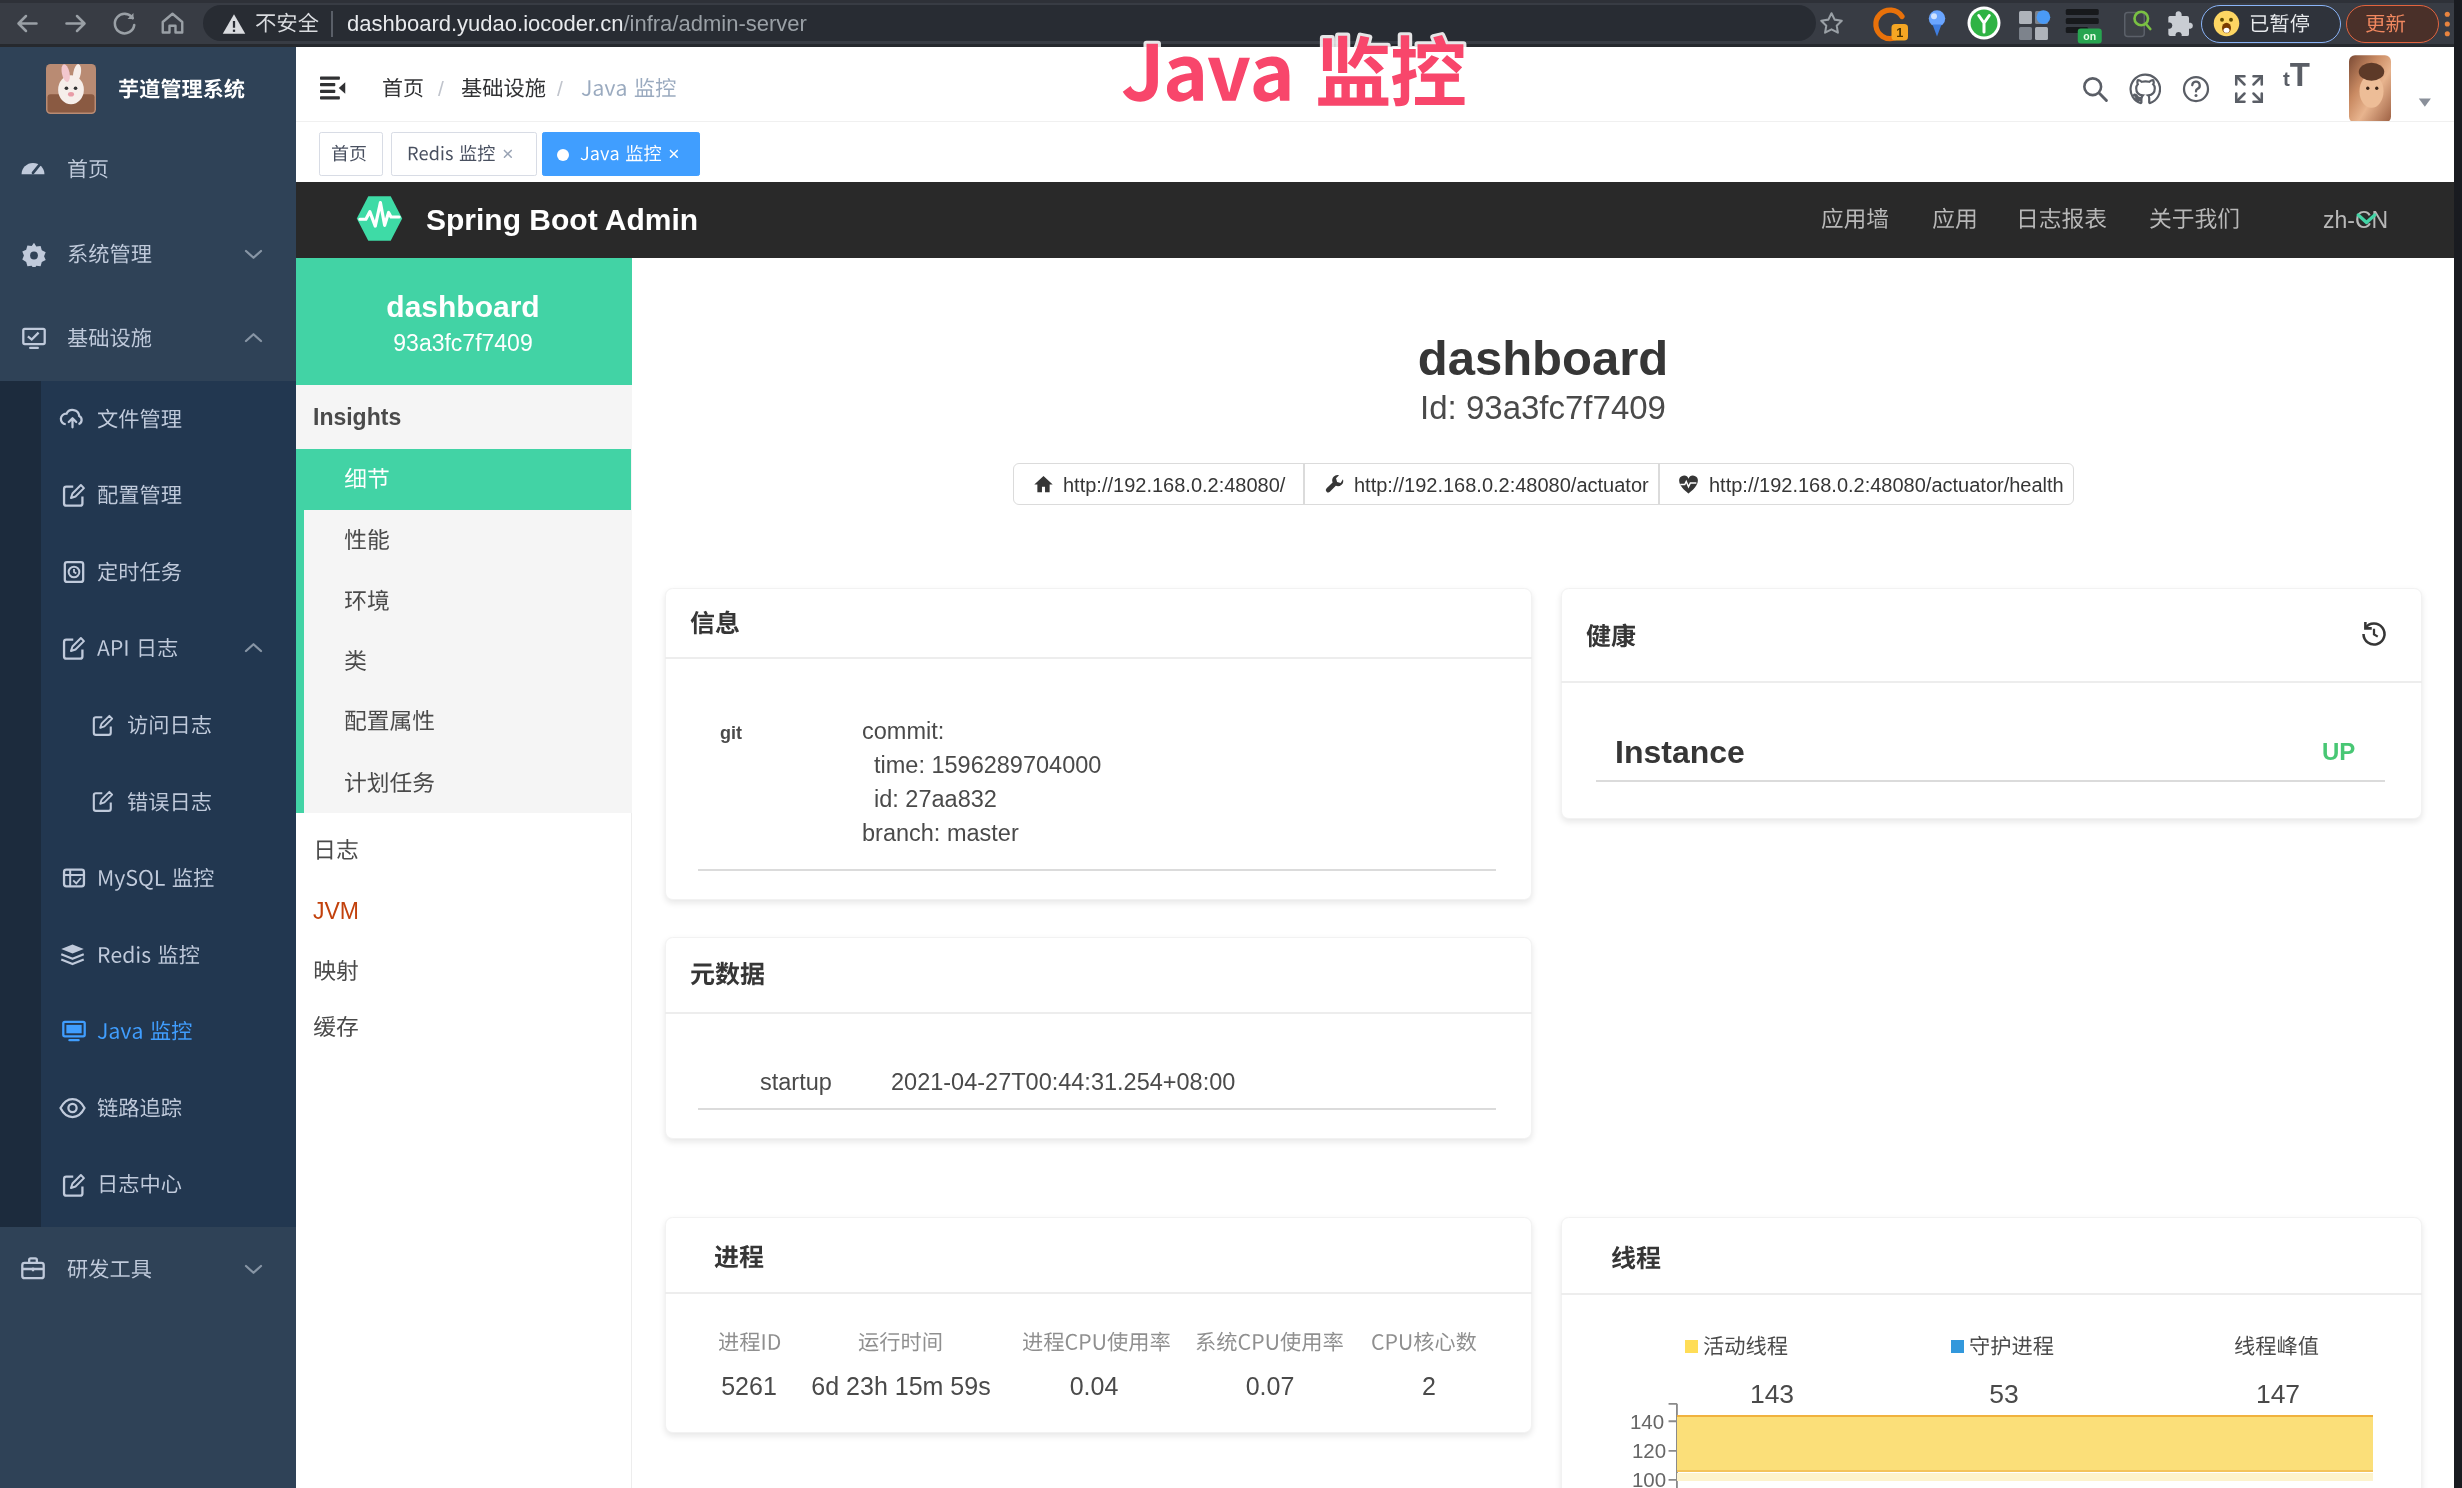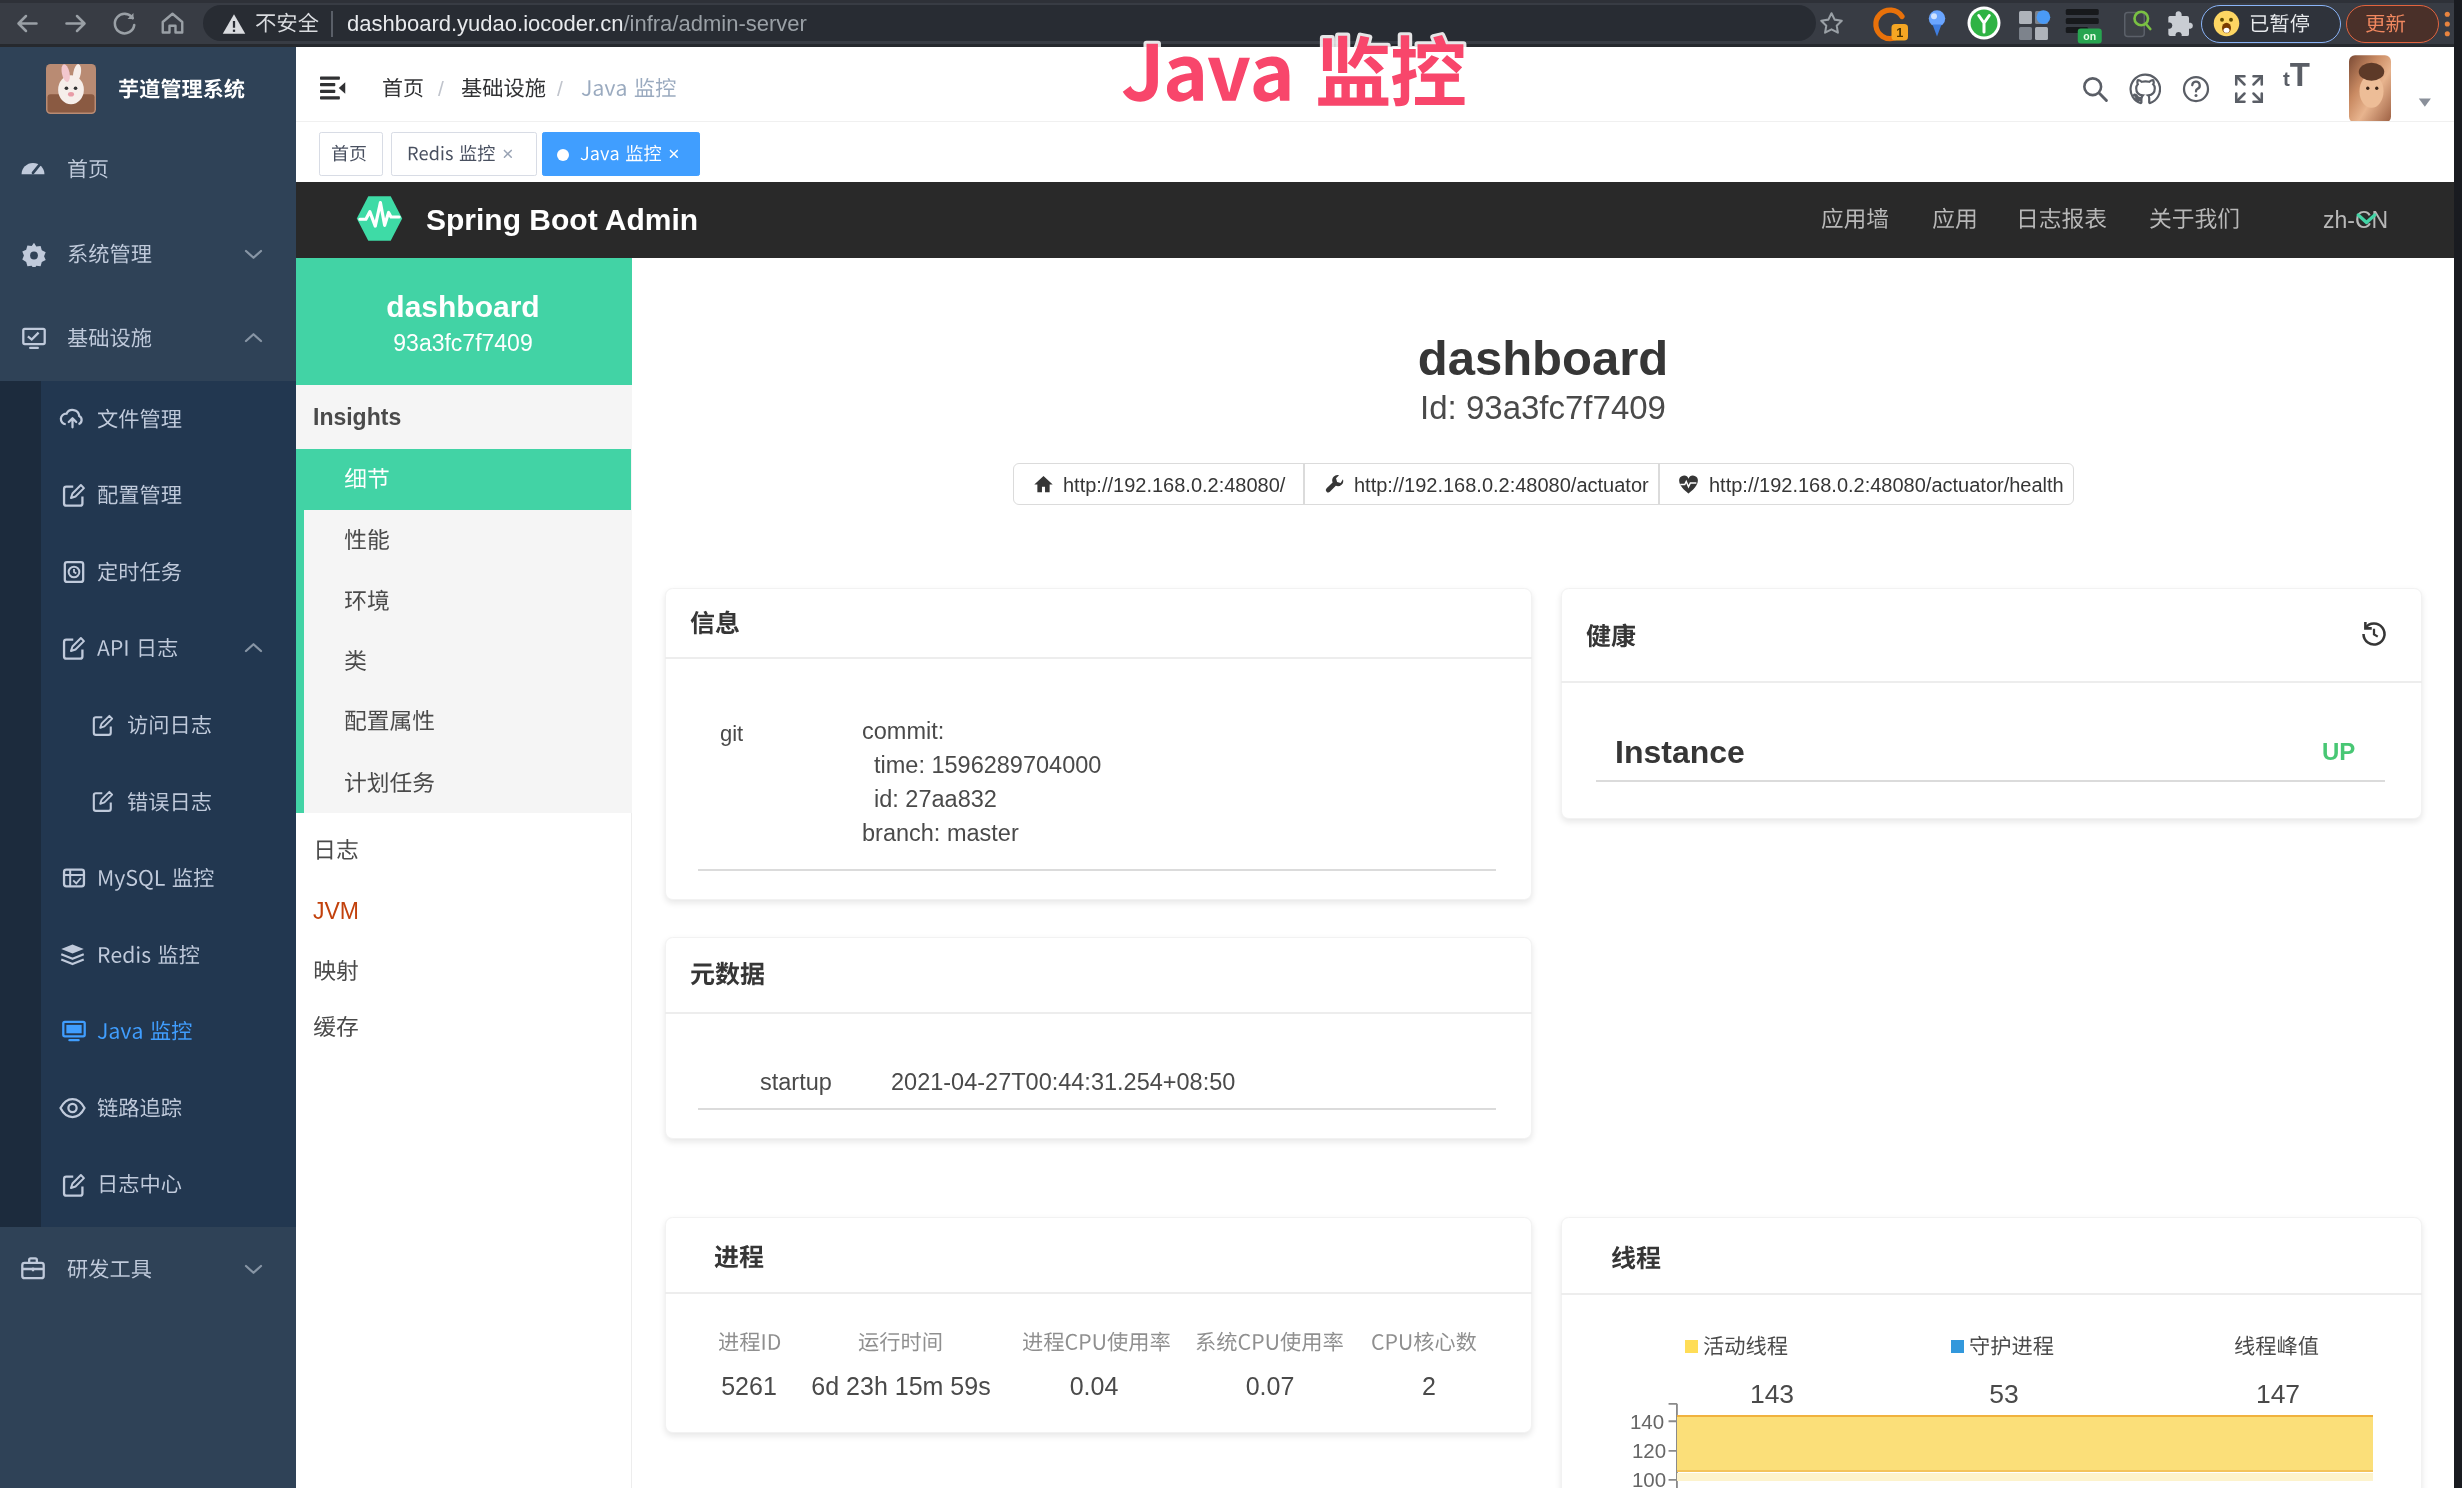--- a/index.html
+++ b/index.html
@@ -379,21 +379,21 @@
 <svg style="position:absolute;left:1677px;top:474px" width="23" height="21" viewBox="0 0 30 28">
     <path d="M15 26S2.5 17 2.5 9A6.5 6.5 0 0 1 15 6.2 6.5 6.5 0 0 1 27.5 9c0 8-12.5 17-12.5 17z" fill="#363636"></path>
     <path d="M4 14h6l2-4 3 7 2.5-5h8" stroke="#fff" stroke-width="2" fill="none"></path>
   </svg>
 <div style="position:absolute;font-family:'Liberation Sans',sans-serif;font-size:20px;font-weight:400;color:#363636;line-height:20px;white-space:pre;left:1709px;top:475px;">http://192.168.0.2:48080/actuator/health</div>
 <div style="position:absolute;left:665px;top:588px;width:867px;height:312px;background:#fff;border:0.8px solid #f2f2f2;border-radius:7.6px;box-shadow:0 3px 6px rgba(15,15,15,.10);"></div>
 <svg style="position:absolute;left:690px;top:610px;overflow:visible" width="50" height="26" viewBox="0 -29.0 66 34.0">
     <path d="M12.6 -17.9V-14.8H29.3V-17.9ZM12.6 -13.1V-10H29.3V-13.1ZM12.1 -8.2V2.9H15.5V1.9H26.2V2.8H29.7V-8.2ZM15.5 -1.3V-5H26.2V-1.3ZM17.8 -26.8C18.5 -25.6 19.3 -24.1 19.8 -22.9H10.3V-19.7H31.7V-22.9H21.6L23.6 -23.7C23.1 -24.9 22 -26.8 21.2 -28.1ZM7.8 -27.9C6.2 -23.2 3.6 -18.5 0.8 -15.5C1.4 -14.6 2.5 -12.5 2.8 -11.6C3.6 -12.5 4.4 -13.6 5.2 -14.7V3H8.8V-21C9.8 -22.9 10.6 -24.9 11.3 -26.8Z M42.8 -17.8H55.9V-16.2H42.8ZM42.8 -13.4H55.9V-11.9H42.8ZM42.8 -22.1H55.9V-20.6H42.8ZM41.3 -6.8V-2.2C41.3 1.3 42.5 2.4 47.2 2.4C48.1 2.4 52.5 2.4 53.5 2.4C57.2 2.4 58.4 1.3 58.8 -3.4C57.8 -3.6 56.1 -4.2 55.2 -4.8C55 -1.7 54.8 -1.2 53.2 -1.2C52 -1.2 48.4 -1.2 47.6 -1.2C45.6 -1.2 45.3 -1.3 45.3 -2.3V-6.8ZM57.5 -6.5C58.9 -4.3 60.4 -1.2 60.9 0.7L64.7 -0.9C64.1 -2.9 62.5 -5.8 61 -8ZM37.2 -7.4C36.4 -5.1 35.2 -2.3 34 -0.4L37.7 1.4C38.7 -0.6 39.8 -3.7 40.7 -5.9ZM46.7 -7.8C48.2 -6.3 49.9 -4.1 50.6 -2.6L53.8 -4.5C53.2 -5.8 51.8 -7.5 50.4 -8.8H59.9V-25.1H50.8C51.3 -25.9 51.8 -26.8 52.3 -27.8L47.5 -28.4C47.3 -27.4 47 -26.2 46.6 -25.1H39V-8.8H48.5Z" fill="#363636"></path>
   </svg>
 <div style="position:absolute;left:665px;top:657px;width:867px;height:1.5px;background:#ededed;"></div>
-<div style="position:absolute;font-family:'Liberation Sans',sans-serif;font-size:22px;font-weight:400;color:#4a4a4a;line-height:23.5px;white-space:pre;left:720px;top:722px;">git</div>
+<div style="position:absolute;font-family:'Liberation Sans',sans-serif;font-size:18px;font-weight:700;color:#4a4a4a;line-height:23.5px;white-space:pre;left:720px;top:722px;">git</div>
 <div style="position:absolute;font-family:'Liberation Sans',sans-serif;font-size:23.5px;font-weight:400;color:#4a4a4a;line-height:23.5px;white-space:pre;left:862px;top:720px;">commit:</div>
 <div style="position:absolute;font-family:'Liberation Sans',sans-serif;font-size:23.5px;font-weight:400;color:#4a4a4a;line-height:23.5px;white-space:pre;left:874px;top:754px;">time: 1596289704000</div>
 <div style="position:absolute;font-family:'Liberation Sans',sans-serif;font-size:23.5px;font-weight:400;color:#4a4a4a;line-height:23.5px;white-space:pre;left:874px;top:788px;">id: 27aa832</div>
 <div style="position:absolute;font-family:'Liberation Sans',sans-serif;font-size:23.5px;font-weight:400;color:#4a4a4a;line-height:23.5px;white-space:pre;left:862px;top:822px;">branch: master</div>
 <div style="position:absolute;left:698px;top:869px;width:798px;height:1.5px;background:#dbdbdb;"></div>
 <div style="position:absolute;left:1561px;top:588px;width:861px;height:231px;background:#fff;border:0.8px solid #f2f2f2;border-radius:7.6px;box-shadow:0 3px 6px rgba(15,15,15,.10);"></div>
 <svg style="position:absolute;left:1586px;top:623px;overflow:visible" width="50" height="26" viewBox="0 -29.0 66 34.0">
     <path d="M9.6 -12.2C9.6 -12.5 10.1 -12.9 10.7 -13.3H13.7C13.4 -11 13 -8.9 12.4 -7.1C11.9 -8.2 11.4 -9.4 11.1 -10.9L8.3 -10C9 -7.4 9.9 -5.3 10.9 -3.6C10 -1.9 8.8 -0.6 7.4 0.4V-20.7C8.2 -22.8 8.9 -24.9 9.5 -27L5.9 -28C4.8 -23.4 2.9 -18.8 0.7 -15.8C1.3 -14.8 2.2 -12.4 2.4 -11.5C3 -12.2 3.5 -12.9 4 -13.7V2.9H7.4V0.7C8.1 1.2 9.3 2.3 9.8 2.9C11.1 2 12.2 0.7 13.2 -0.9C16.1 1.7 19.8 2.3 24.2 2.3H30.9C31.1 1.4 31.6 -0.2 32.1 -1C30.4 -1 25.8 -1 24.4 -1C20.7 -1 17.3 -1.5 14.7 -4C16 -7.1 16.8 -11 17.2 -15.9L15.1 -16.3L14.5 -16.3H13.4C14.8 -18.8 16.2 -21.8 17.3 -24.9L15.1 -26.4L14 -25.9H9.2V-22.6H12.8C11.8 -20.1 10.7 -17.9 10.3 -17.2C9.6 -16.1 8.7 -15.1 8.1 -14.9C8.5 -14.3 9.3 -12.9 9.6 -12.2ZM18 -25.6V-22.8H21.5V-21.3H16.6V-18.4H21.5V-16.6H18V-13.9H21.5V-12.3H17.8V-9.3H21.5V-7.8H17.1V-4.7H21.5V-1.7H24.8V-4.7H31V-7.8H24.8V-9.3H30.2V-12.3H24.8V-13.9H30V-18.4H32V-21.3H30V-25.6H24.8V-27.8H21.5V-25.6ZM24.8 -18.4H27.1V-16.6H24.8ZM24.8 -21.3V-22.8H27.1V-21.3Z M58.3 -13.5V-11.9H53.9V-13.5ZM58.3 -16.3H53.9V-17.7H58.3ZM48.2 -27.4 49.2 -25.5H36.6V-15.9C36.6 -11 36.4 -4.1 33.7 0.7C34.6 1.1 36.2 2.2 36.9 2.8C39.9 -2.3 40.4 -10.5 40.4 -15.9V-22H49.8V-20.3H42.3V-17.7H49.8V-16.3H41V-13.5H49.8V-11.9H42V-9.2H42.8L41.1 -7.4C42.5 -6.5 44.4 -5.2 45.5 -4.4C43.3 -3.5 41.2 -2.8 39.6 -2.2L41.1 1C43.7 -0.2 46.8 -1.6 49.8 -3V-0.9C49.8 -0.4 49.6 -0.2 49 -0.2C48.5 -0.1 46.5 -0.1 44.8 -0.2C45.3 0.7 45.9 2.1 46 3C48.8 3 50.7 3 52.1 2.5C53.4 2 53.9 1.1 53.9 -0.8V-3.9C56.1 -1.3 59.1 0.6 62.7 1.6C63.2 0.6 64.3 -0.8 65 -1.6C62.6 -2 60.4 -2.9 58.6 -4.1C60.1 -4.9 61.9 -5.9 63.5 -7L60.7 -9.2H62V-13.2H64.9V-16.6H62V-20.3H53.9V-22H64.6V-25.5H53.8C53.3 -26.4 52.7 -27.5 52.1 -28.4ZM49.8 -9.2V-6.1L46.2 -4.7L47.9 -6.6C47 -7.3 45.2 -8.4 43.8 -9.2ZM53.9 -9.2H60.6C59.4 -8.2 57.6 -7 56.1 -6C55.2 -6.9 54.5 -7.8 53.9 -8.8Z" fill="#363636"></path>
   </svg>
 <svg style="position:absolute;left:2359px;top:619px" width="30" height="30" viewBox="0 0 40 40">
@@ -404,21 +404,21 @@
 <div style="position:absolute;left:1561px;top:681px;width:861px;height:1.5px;background:#ededed;"></div>
 <div style="position:absolute;font-family:'Liberation Sans',sans-serif;font-size:32px;font-weight:700;color:#363636;line-height:24px;white-space:pre;left:1615px;top:740px;">Instance</div>
 <div style="position:absolute;font-family:'Liberation Sans',sans-serif;font-size:24px;font-weight:700;color:#48c774;line-height:24px;white-space:pre;left:2322px;top:740px;text-align:center;">UP</div>
 <div style="position:absolute;left:1596px;top:780px;width:789px;height:1.5px;background:#dbdbdb;"></div>
 <div style="position:absolute;left:665px;top:937px;width:867px;height:202px;background:#fff;border:0.8px solid #f2f2f2;border-radius:7.6px;box-shadow:0 3px 6px rgba(15,15,15,.10);"></div>
 <svg style="position:absolute;left:690px;top:961px;overflow:visible" width="75" height="26" viewBox="0 -29.0 99 34.0">
     <path d="M4.8 -25.7V-21.9H28.3V-25.7ZM1.7 -16.7V-12.9H9.2C8.8 -7.4 7.9 -2.9 1 -0.3C1.9 0.4 3 1.9 3.4 2.9C11.4 -0.4 12.9 -6 13.5 -12.9H18.5V-2.7C18.5 1.1 19.5 2.4 23.2 2.4C24 2.4 26.4 2.4 27.2 2.4C30.6 2.4 31.6 0.7 32 -5.3C30.9 -5.5 29.2 -6.2 28.3 -6.9C28.1 -2.1 28 -1.3 26.9 -1.3C26.2 -1.3 24.3 -1.3 23.9 -1.3C22.8 -1.3 22.6 -1.5 22.6 -2.8V-12.9H31.4V-16.7Z M47 -27.7C46.5 -26.4 45.5 -24.6 44.8 -23.4L47.3 -22.3C48.2 -23.3 49.2 -24.8 50.3 -26.3ZM45.3 -7.9C44.7 -6.7 44 -5.7 43.1 -4.8L40.4 -6.1L41.3 -7.9ZM35.6 -4.9C37.2 -4.3 38.8 -3.5 40.4 -2.6C38.5 -1.5 36.3 -0.6 33.9 -0.1C34.5 0.6 35.3 2 35.6 2.9C38.6 2 41.3 0.9 43.5 -0.8C44.5 -0.2 45.3 0.4 46 0.9L48.4 -1.7C47.7 -2.1 46.9 -2.6 46 -3.2C47.7 -5.1 49 -7.5 49.8 -10.4L47.7 -11.2L47.1 -11.1H42.9L43.5 -12.3L40 -13C39.7 -12.3 39.5 -11.7 39.2 -11.1H35V-7.9H37.5C36.9 -6.7 36.2 -5.7 35.6 -4.9ZM35.2 -26.3C36 -25 36.8 -23.3 37 -22.2H34.4V-19.1H39.3C37.8 -17.5 35.7 -16 33.7 -15.2C34.5 -14.5 35.3 -13.2 35.8 -12.3C37.4 -13.2 39.2 -14.6 40.7 -16.1V-13.2H44.4V-16.7C45.6 -15.7 46.9 -14.7 47.6 -14L49.7 -16.7C49.1 -17.1 47.3 -18.2 45.8 -19.1H50.6V-22.2H44.4V-28.1H40.7V-22.2H37.3L40 -23.4C39.8 -24.6 38.9 -26.2 38 -27.5ZM53.2 -28C52.5 -22 51 -16.4 48.3 -12.9C49.1 -12.4 50.6 -11.1 51.2 -10.4C51.8 -11.3 52.4 -12.3 52.9 -13.4C53.6 -10.9 54.3 -8.5 55.3 -6.5C53.6 -3.7 51.2 -1.6 47.8 -0.1C48.5 0.7 49.5 2.3 49.9 3.1C53 1.5 55.4 -0.5 57.2 -2.9C58.7 -0.7 60.6 1.3 62.8 2.7C63.4 1.7 64.5 0.3 65.4 -0.4C62.9 -1.8 60.9 -3.9 59.4 -6.5C61 -9.7 61.9 -13.6 62.6 -18.3H64.6V-21.9H55.8C56.2 -23.7 56.6 -25.5 56.8 -27.4ZM58.9 -18.3C58.5 -15.5 58 -13 57.3 -10.8C56.4 -13.1 55.7 -15.6 55.3 -18.3Z M82 -7.7V2.9H85.4V2H93.4V2.9H97V-7.7H91V-10.9H97.7V-14.2H91V-17.1H96.8V-26.7H78.6V-16.6C78.6 -11.4 78.3 -4.2 75 0.7C75.9 1.2 77.6 2.3 78.2 3C80.8 -0.7 81.8 -6 82.2 -10.9H87.3V-7.7ZM82.4 -23.3H93.1V-20.5H82.4ZM82.4 -17.1H87.3V-14.2H82.4L82.4 -16.6ZM85.4 -1.2V-4.5H93.4V-1.2ZM70.7 -28V-21.8H67.2V-18.2H70.7V-12.2L66.7 -11.3L67.6 -7.5L70.7 -8.4V-1.7C70.7 -1.3 70.6 -1.1 70.2 -1.1C69.8 -1.1 68.6 -1.1 67.4 -1.1C67.9 -0.1 68.3 1.6 68.4 2.5C70.6 2.5 72 2.4 73 1.7C74 1.2 74.3 0.2 74.3 -1.7V-9.4L77.7 -10.4L77.2 -14L74.3 -13.2V-18.2H77.6V-21.8H74.3V-28Z" fill="#363636"></path>
   </svg>
 <div style="position:absolute;left:665px;top:1012px;width:867px;height:1.5px;background:#ededed;"></div>
 <div style="position:absolute;font-family:'Liberation Sans',sans-serif;font-size:23.5px;font-weight:400;color:#4a4a4a;line-height:23.5px;white-space:pre;left:760px;top:1071px;">startup</div>
-<div style="position:absolute;font-family:'Liberation Sans',sans-serif;font-size:23.5px;font-weight:400;color:#4a4a4a;line-height:23.5px;white-space:pre;left:891px;top:1071px;">2021-04-27T00:44:31.254+08:50</div>
+<div style="position:absolute;font-family:'Liberation Sans',sans-serif;font-size:23.5px;font-weight:400;color:#4a4a4a;line-height:23.5px;white-space:pre;left:891px;top:1071px;">2021-04-27T00:44:31.254+08:00</div>
 <div style="position:absolute;left:698px;top:1108px;width:798px;height:1.5px;background:#dbdbdb;"></div>
 <div style="position:absolute;left:665px;top:1217px;width:867px;height:216px;background:#fff;border:0.8px solid #f2f2f2;border-radius:7.6px;box-shadow:0 3px 6px rgba(15,15,15,.10);"></div>
 <svg style="position:absolute;left:714px;top:1244px;overflow:visible" width="50" height="26" viewBox="0 -29.0 66 34.0">
     <path d="M2 -25.2C3.8 -23.5 6 -21.1 7 -19.6L10.1 -22.1C9 -23.6 6.6 -25.9 4.8 -27.4ZM23 -27.1V-22.4H19.3V-27.2H15.4V-22.4H11.2V-18.5H15.4V-16.4C15.4 -15.6 15.4 -14.8 15.3 -14H11V-10.2H14.7C14.1 -8.3 13.1 -6.5 11.4 -5C12.2 -4.5 13.8 -3 14.4 -2.2C16.8 -4.3 18.1 -7.2 18.7 -10.2H23V-2.7H27V-10.2H31.4V-14H27V-18.5H30.8V-22.4H27V-27.1ZM19.3 -18.5H23V-14H19.2C19.2 -14.8 19.3 -15.6 19.3 -16.4ZM9.1 -16H1.4V-12.4H5.2V-4.3C3.9 -3.7 2.3 -2.4 0.8 -0.9L3.4 2.9C4.6 1 6 -1.2 7 -1.2C7.8 -1.2 8.9 -0.2 10.4 0.6C12.8 1.9 15.7 2.3 19.8 2.3C23.2 2.3 28.7 2.1 31.1 2C31.1 0.9 31.7 -1.1 32.2 -2.1C28.9 -1.7 23.5 -1.4 20 -1.4C16.3 -1.4 13.3 -1.6 11 -2.8C10.3 -3.2 9.6 -3.6 9.1 -4Z M51.8 -23.5H59.5V-18.9H51.8ZM48.1 -26.8V-15.6H63.4V-26.8ZM47.9 -7.5V-4.1H53.7V-1.2H45.8V2.2H65V-1.2H57.6V-4.1H63.5V-7.5H57.6V-10.2H64.3V-13.6H47.1V-10.2H53.7V-7.5ZM44.2 -27.7C41.7 -26.6 37.6 -25.6 34 -25C34.4 -24.2 34.9 -22.8 35.1 -21.9C36.4 -22.1 37.7 -22.3 39.1 -22.6V-18.7H34.4V-15.1H38.6C37.4 -11.9 35.5 -8.3 33.7 -6.2C34.3 -5.2 35.1 -3.5 35.5 -2.4C36.8 -4.1 38 -6.4 39.1 -8.9V2.9H42.9V-10C43.7 -8.8 44.5 -7.5 44.9 -6.6L47.2 -9.8C46.6 -10.5 43.8 -13.4 42.9 -14.1V-15.1H46.5V-18.7H42.9V-23.4C44.4 -23.8 45.7 -24.2 46.9 -24.7Z" fill="#363636"></path>
   </svg>
 <div style="position:absolute;left:665px;top:1292px;width:867px;height:1.5px;background:#ededed;"></div>
 <svg style="position:absolute;left:718px;top:1331px;overflow:visible" width="63" height="22" viewBox="0 -24.6 83 28.8">
     <path d="M2.3 -21.8C3.8 -20.4 5.7 -18.3 6.6 -17.1L8.2 -18.4C7.3 -19.6 5.3 -21.6 3.8 -22.9ZM20.2 -22.9V-18.4H15.5V-22.9H13.5V-18.4H9.5V-16.4H13.5V-13.1L13.4 -11.4H9.3V-9.4H13.2C12.8 -7.3 11.8 -5.2 9.7 -3.6C10.2 -3.3 11 -2.5 11.3 -2.1C13.7 -4 14.8 -6.7 15.3 -9.4H20.2V-2.2H22.3V-9.4H26.4V-11.4H22.3V-16.4H25.9V-18.4H22.3V-22.9ZM15.5 -16.4H20.2V-11.4H15.5L15.5 -13.1ZM7.3 -13.4H1.4V-11.4H5.3V-3.4C4 -2.9 2.5 -1.7 1.1 -0.1L2.5 1.8C3.9 -0.1 5.3 -1.7 6.2 -1.7C6.9 -1.7 7.8 -0.8 8.9 -0.1C10.9 1.2 13.2 1.5 16.7 1.5C19.3 1.5 24.4 1.3 26.4 1.2C26.4 0.6 26.7 -0.4 27 -1C24.3 -0.7 20 -0.4 16.7 -0.4C13.6 -0.4 11.2 -0.6 9.4 -1.8C8.5 -2.4 7.9 -2.9 7.3 -3.2Z M42.9 -20.5H51.4V-15.4H42.9ZM40.9 -22.3V-13.6H53.4V-22.3ZM40.5 -5.9V-4H46V-0.4H38.7V1.5H55V-0.4H48.1V-4H53.7V-5.9H48.1V-9.2H54.3V-11.1H39.9V-9.2H46V-5.9ZM38.1 -23.1C36 -22.2 32.3 -21.4 29.2 -20.8C29.5 -20.4 29.7 -19.7 29.8 -19.2C31.1 -19.4 32.5 -19.7 33.9 -19.9V-15.6H29.4V-13.7H33.7C32.5 -10.4 30.6 -6.8 28.8 -4.8C29.1 -4.3 29.7 -3.5 29.9 -2.9C31.3 -4.6 32.8 -7.4 33.9 -10.2V2.2H36V-9.9C37 -8.7 38.1 -7.2 38.6 -6.4L39.8 -8.1C39.3 -8.7 36.8 -11.2 36 -11.9V-13.7H39.5V-15.6H36V-20.4C37.3 -20.7 38.6 -21.1 39.6 -21.5Z M58.8 0H61.4V-20.5H58.8Z M67 0H72.3C78.5 0 81.8 -3.8 81.8 -10.3C81.8 -16.9 78.5 -20.5 72.2 -20.5H67ZM69.6 -2.1V-18.4H71.9C76.8 -18.4 79.2 -15.5 79.2 -10.3C79.2 -5.2 76.8 -2.1 71.9 -2.1Z" fill="#8f8f8f"></path>
   </svg>
 <svg style="position:absolute;left:858px;top:1331px;overflow:visible" width="85" height="22" viewBox="0 -24.6 112 28.8">

